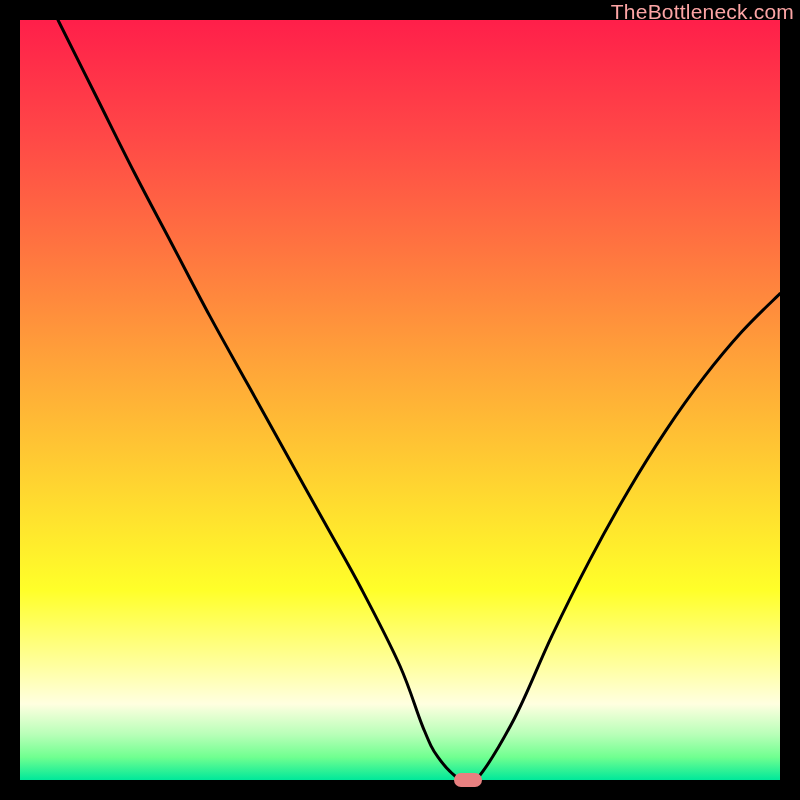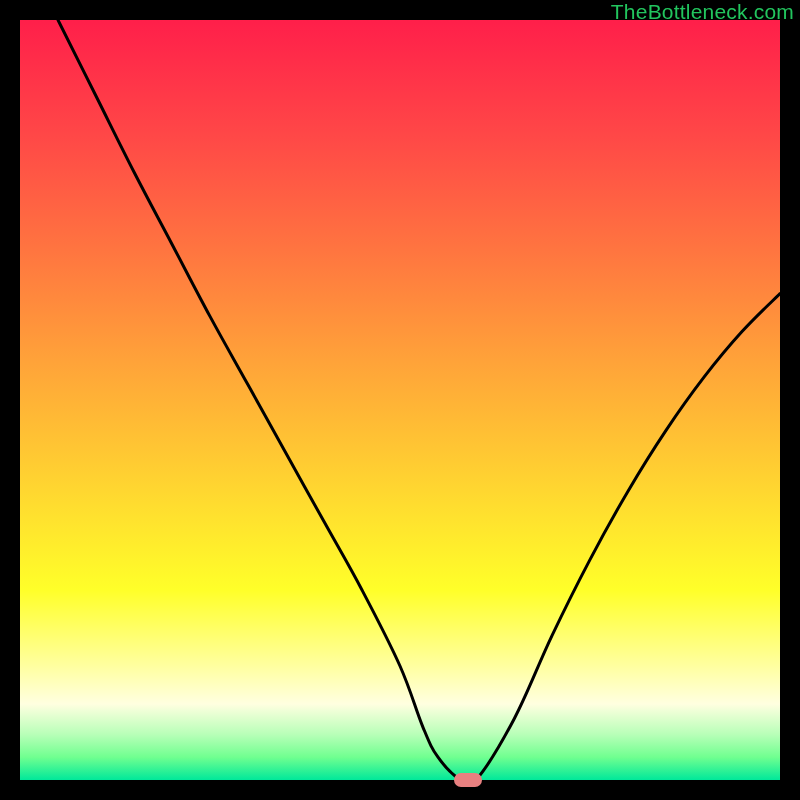--- a/index.html
+++ b/index.html
@@ -35,21 +35,21 @@
       #ffffe0 90%,
       #b8ffb8 94%,
       #70ff90 97%,
       #00e89a 100%
     );
   }
   .watermark {
     position: absolute;
     top: 0px;
     right: 6px;
-    color: #22c55e;
+    color: #fca5a5;
     font-size: 21px;
     font-weight: 400;
     letter-spacing: 0.2px;
     z-index: 10;
   }
   svg.curve {
     position: absolute;
     inset: 0;
     width: 100%;
     height: 100%;

